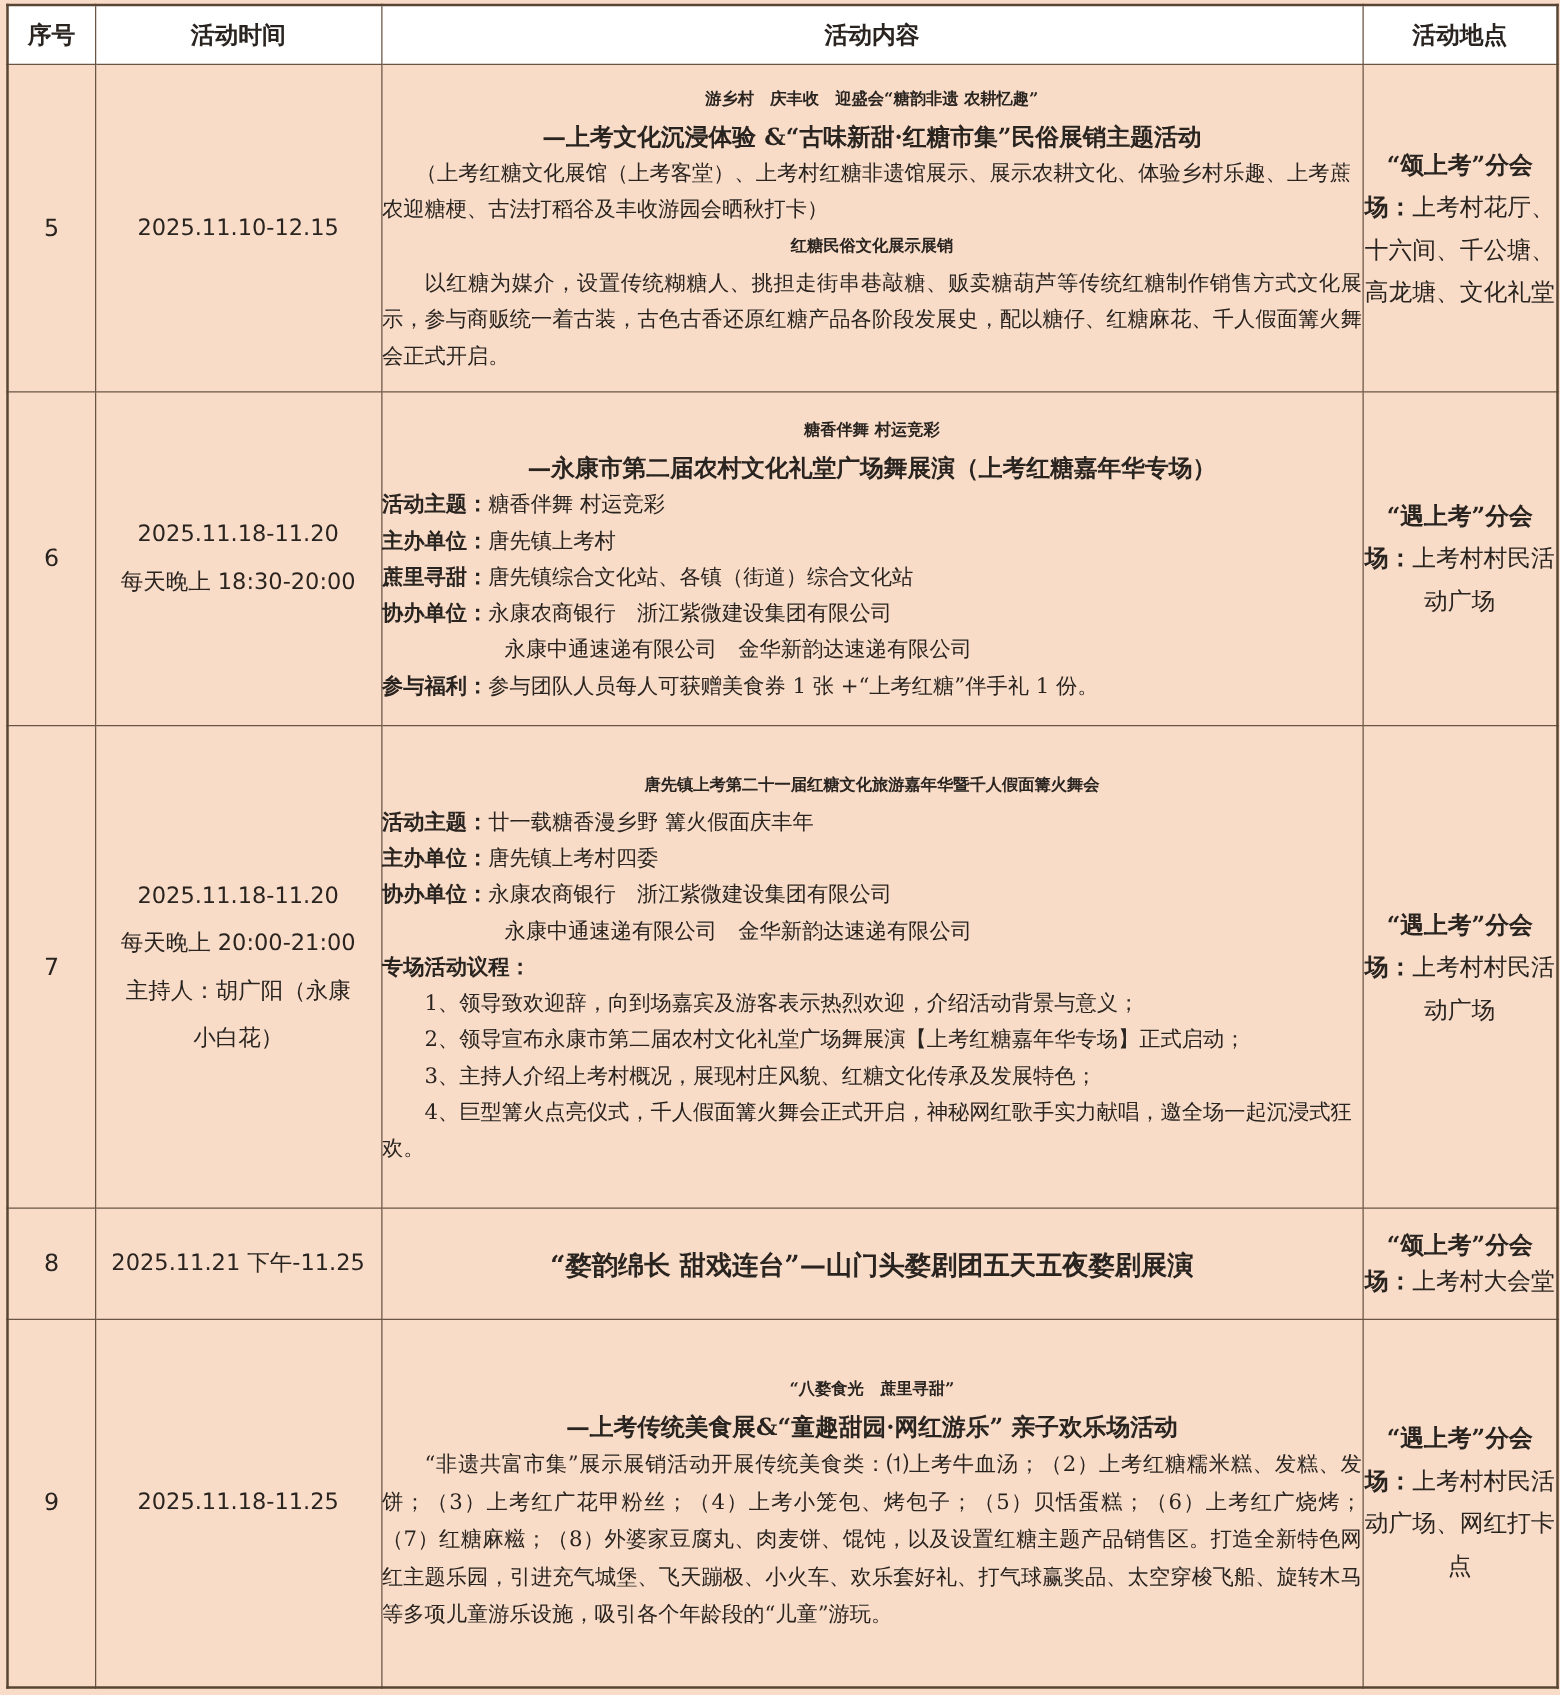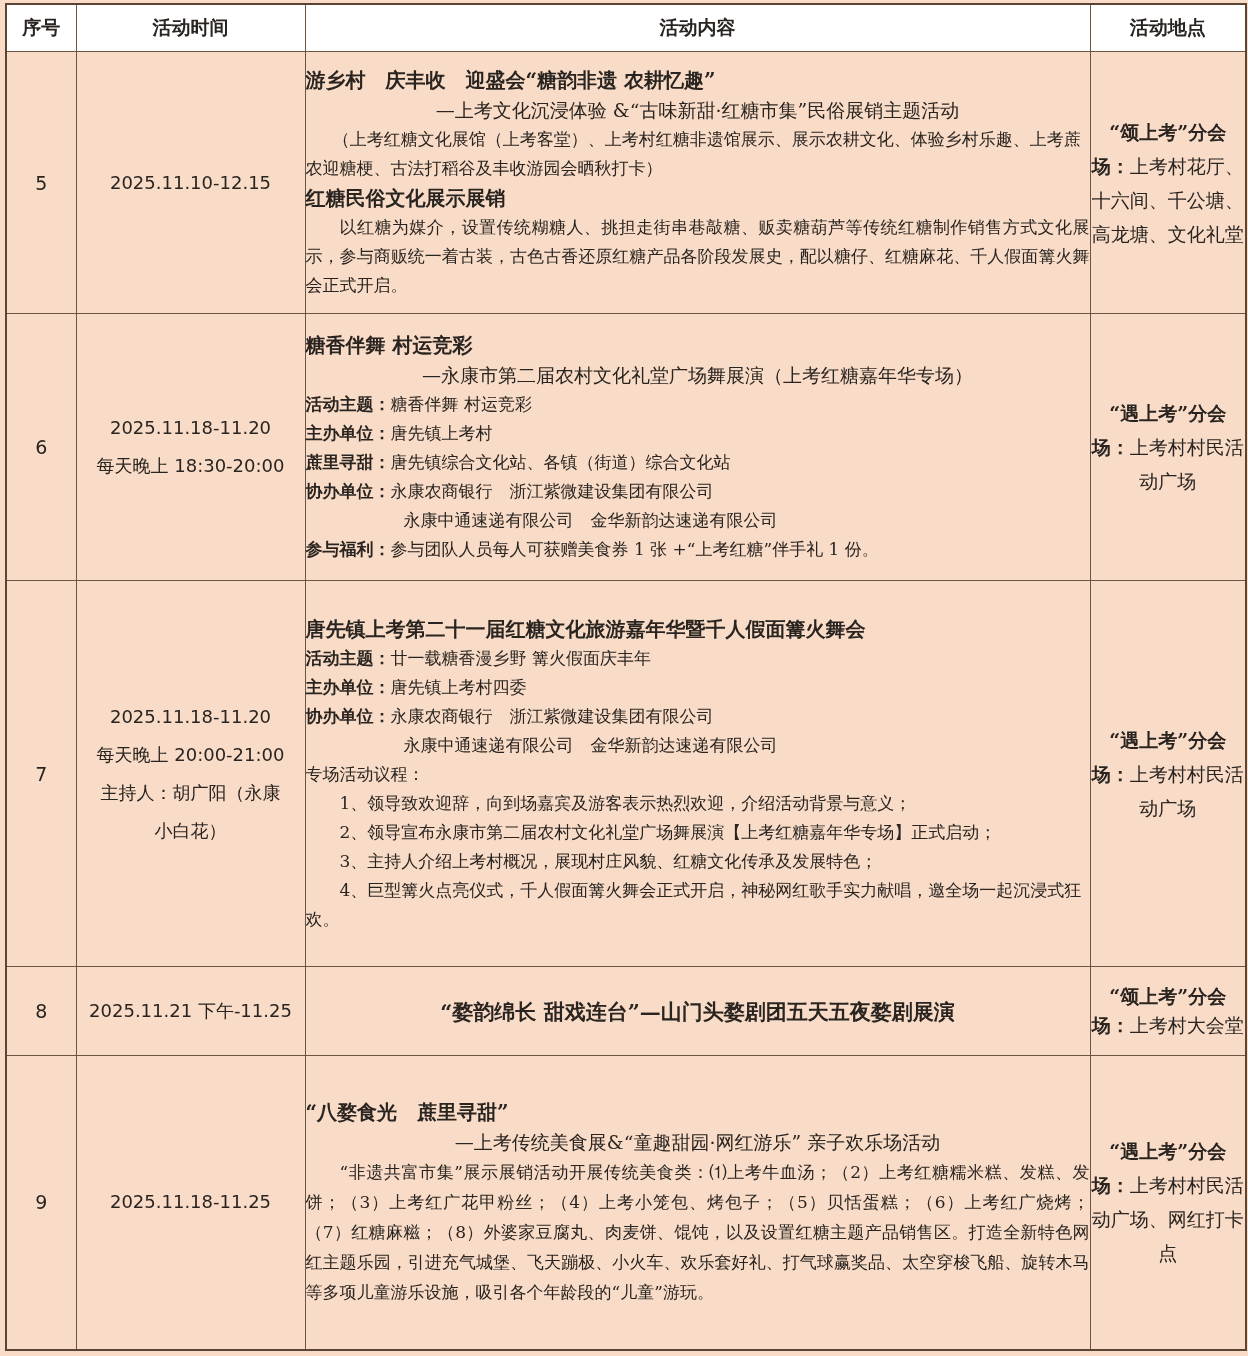--- a/index.html
+++ b/index.html
@@ -33,29 +33,29 @@
   .col-time { width: 229px; }
   .col-content { width: 785px; }
   .col-venue { width: 156px; }
   td.no { text-align: center; font-size: 19px; font-family: "DejaVu Sans", sans-serif; }
   td.time {
     text-align: center; font-size: 18px; line-height: 38px;
     font-family: "DejaVu Sans", sans-serif; padding: 0 6px;
   }
   td.time .t-line { display: block; }
   td.content { padding: 10px 22px 10px 26px; font-size: 17px; line-height: 29px; }
-  .c-title { text-align: left; font-weight: bold; font-size: 20px; line-height: 30px; }
-  .c-sub { text-align: center; font-weight: normal; font-size: 19px; line-height: 30px; }
+  .c-title { text-align: center; font-weight: bold; font-size: 13px; line-height: 30px; }
+  .c-sub { text-align: center; font-weight: bold; font-size: 19px; line-height: 30px; }
   .c-para { text-indent: 2em; text-align: justify; }
   .c-note { text-indent: 1.6em; }
   .kv { display: flex; }
   .kv .k { font-weight: bold; white-space: nowrap; }
   .kv .v { white-space: pre; }
   .kv-cont { padding-left: 98px; white-space: pre; }
-  .agenda-label { font-weight: normal; }
+  .agenda-label { font-weight: bold; }
   .agenda-item { text-indent: 2em; }
   td.venue {
     text-align: center; font-size: 19px; line-height: 34px; padding: 0 8px;
   }
   td.venue .vname { font-weight: bold; }
   td.venue .vlabel { font-weight: bold; }
   td.single { text-align: center; font-weight: bold; font-size: 21px; }
 </style>
 </head>
 <body>

